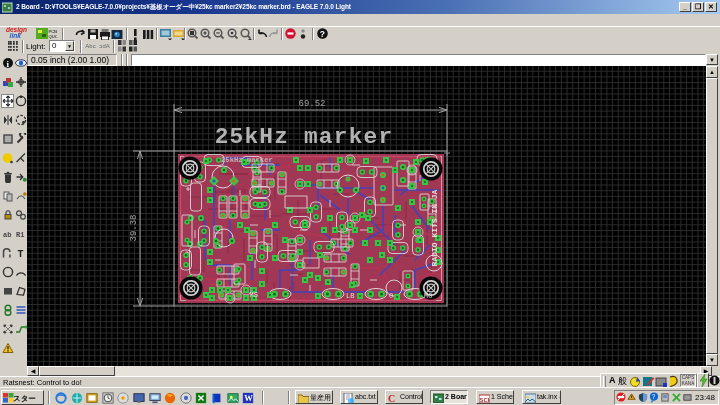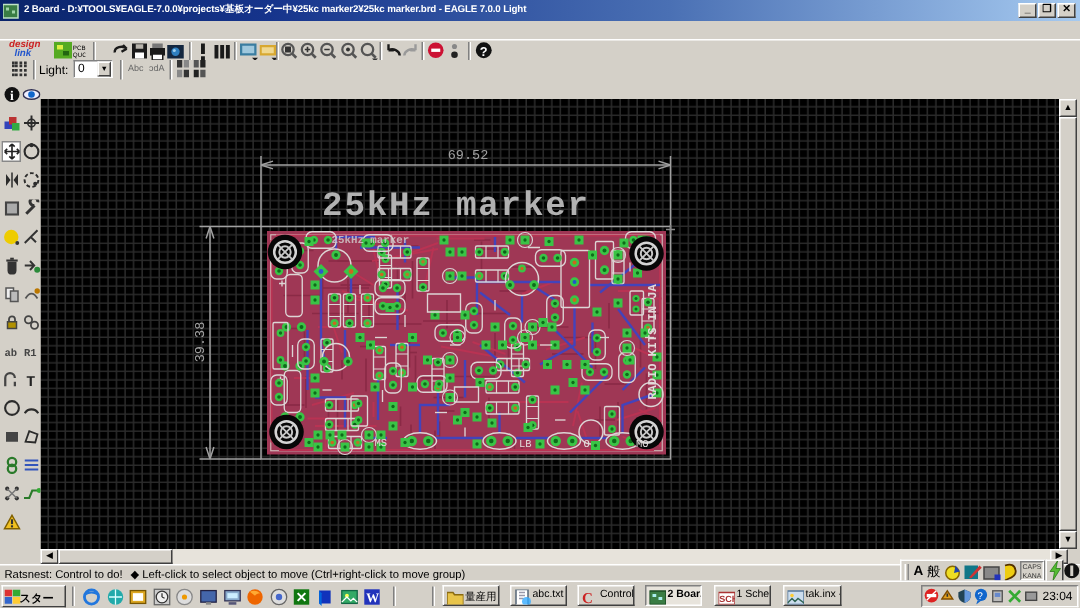--- a/index.html
+++ b/index.html
@@ -164,20 +164,27 @@
         <rect x="4.5" y="0" width="3.5" height="5" fill="#888"></rect>
         <rect x="0" y="6.5" width="3.5" height="5" fill="#888"></rect>
         <rect x="4.5" y="6.5" width="3.5" height="5" fill="#333"></rect>
       </svg>
       <svg class="ico" style="left:129px;top:0px" width="9" height="12">
         <rect x="0" y="0" width="3.5" height="5" fill="#555"></rect>
         <rect x="4.5" y="0" width="3.5" height="5" fill="#222"></rect>
         <rect x="0" y="6.5" width="3.5" height="5" fill="#222"></rect>
         <rect x="4.5" y="6.5" width="3.5" height="5" fill="#555"></rect>
       </svg>
+    </div>
+    <div class="abs bar" style="left:0;top:54px;width:720px;height:12px">
+      <div class="abs sunk" style="left:27px;top:0px;width:90px;height:12px;font-size:8.5px;line-height:10px;padding-left:3px;color:#000">0.05 inch (2.00 1.00)</div>
+      <div class="groove" style="left:121px;top:0px;height:12px"></div>
+      <div class="groove" style="left:126px;top:0px;height:12px"></div>
+      <div class="abs white-in" style="left:131px;top:0px;width:575px;height:12px"></div>
+      <div class="abs raise" style="left:706px;top:0px;width:12px;height:11px;font-size:6px;text-align:center;line-height:10px">▼</div>
     </div>
     <div class="abs" style="left:0;top:54px;width:27px;height:322px;background:#d4d0c8"></div>
     <svg class="abs" style="left:2px;top:57px" width="12" height="12">
       <circle cx="6" cy="6" r="5" fill="#111"></circle>
       <text x="4.6" y="9.5" font-size="9" fill="#fff" font-family="Liberation Serif" font-weight="bold">i</text>
     </svg>
     <svg class="abs" style="left:15px;top:57px" width="12" height="12">
       <ellipse cx="6" cy="6" rx="5.5" ry="3.2" fill="#eef" stroke="#335"></ellipse>
       <circle cx="6" cy="6" r="2.2" fill="#1166cc"></circle>
     </svg>
@@ -994,21 +1001,20 @@
     <div class="arrowbtn" style="left:706px;top:66px;width:12px;height:12px;line-height:11px">▲</div>
     <div class="abs raise" style="left:706px;top:78px;width:12px;height:276px"></div>
     <div class="arrowbtn" style="left:706px;top:354px;width:12px;height:12px;line-height:11px">▼</div>
     <div class="abs scroll-track" style="left:27px;top:366px;width:685px;height:10px"></div>
     <div class="arrowbtn" style="left:27px;top:366px;width:12px;height:10px;line-height:9px">◀</div>
     <div class="abs raise" style="left:39px;top:366px;width:76px;height:10px"></div>
     <div class="arrowbtn" style="left:700px;top:366px;width:12px;height:10px;line-height:9px">▶</div>
     <div class="abs" style="left:712px;top:366px;width:8px;height:10px;background:#d4d0c8"></div>
     <div class="abs" id="sb-status">
       <span style="position:absolute;left:3px">Ratsnest: Control to do!</span>
-      <span style="position:absolute;left:87px">◆ Left-click to select object to move (Ctrl+right-click to move group)</span>
     </div>
     <div class="abs" style="left:600px;top:373px;width:97px;height:15px;background:#d4d0c8;border:1px solid;border-color:#fff #808080 #808080 #fff">
       <div class="abs" style="left:2px;top:2px;width:3px;height:11px;border-left:1px solid #fff;border-right:1px solid #888"></div>
       <div class="abs" style="left:8px;top:1px;font-size:9px;font-weight:bold;color:#000">A</div>
       <div class="abs" style="left:17px;top:1px;font-size:9px;color:#000">般</div>
       <svg class="abs" style="left:28px;top:1px" width="13" height="13">
         <circle cx="6" cy="7" r="4.5" fill="#eedd22" stroke="#886600"></circle>
         <path d="M8 2 l3 4 -4 1" fill="#2244aa"></path>
       </svg>
       <svg class="abs" style="left:41px;top:1px" width="13" height="13">
@@ -1165,14 +1171,14 @@
       <svg class="abs" style="left:660px;top:4px" width="10" height="11" viewBox="0 0 11 12">
         <rect x="2" y="2" width="7" height="8" fill="#bbb" stroke="#555"></rect>
         <rect x="3.5" y="3.5" width="4" height="3" fill="#68c"></rect>
       </svg>
       <svg class="abs" style="left:671px;top:4px" width="10" height="11" viewBox="0 0 11 12">
         <path d="M2 10 L10 2 M2 2 l8 8" stroke="#3a3" stroke-width="2"></path>
       </svg>
       <svg class="abs" style="left:682px;top:4px" width="10" height="11" viewBox="0 0 11 12">
         <rect x="2" y="3" width="8" height="6" fill="#999" stroke="#444"></rect>
       </svg>
-      <span style="position:absolute;left:695px;top:5px;font-size:8px">23:04</span>
+      <span style="position:absolute;left:695px;top:5px;font-size:8px">23:48</span>
     </div>
   </div>
 </body></html>

